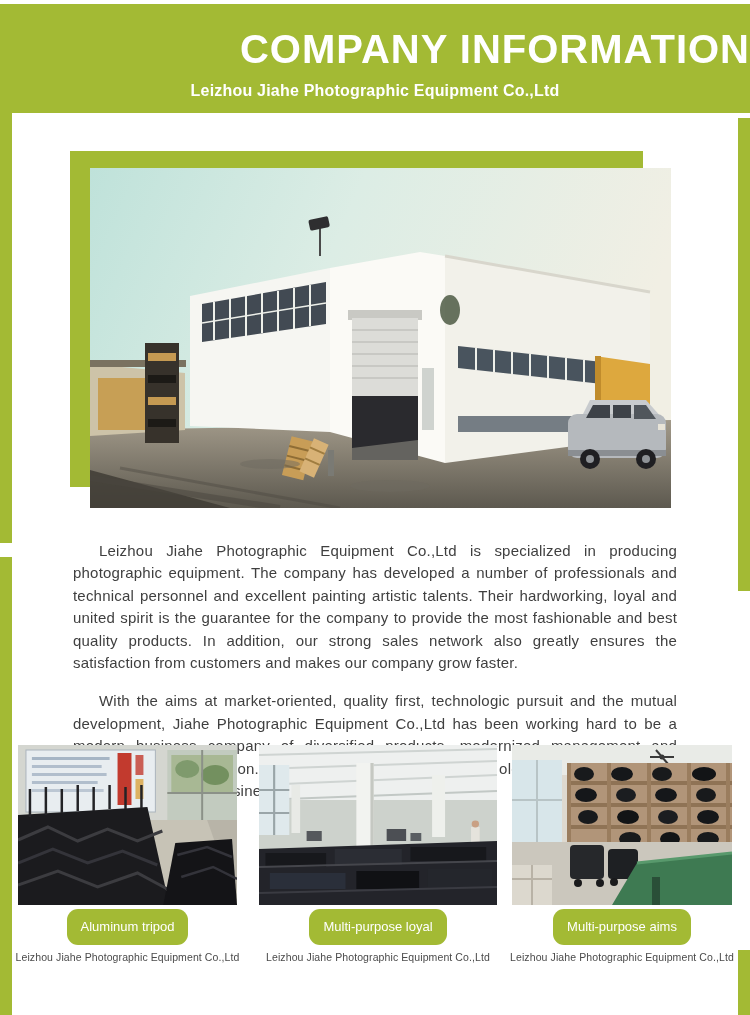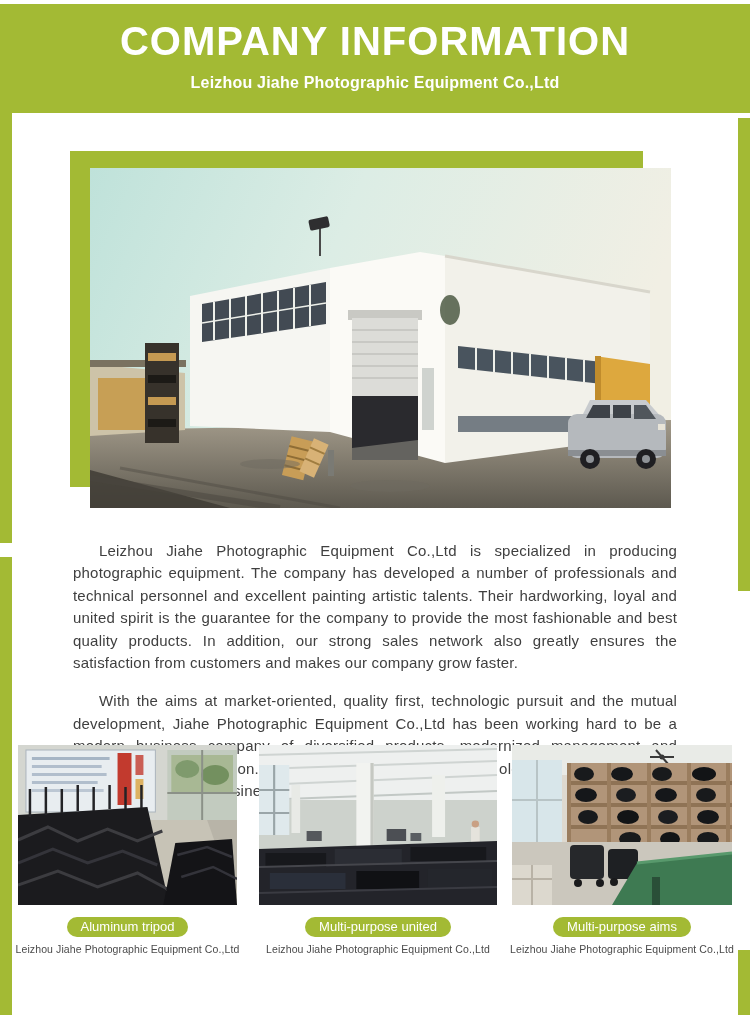--- a/index.html
+++ b/index.html
@@ -3,21 +3,21 @@
 <meta charset="utf-8">
 <style>
   html,body{margin:0;padding:0;background:#ffffff;}
   .page{
     position:relative;width:750px;height:1015px;background:#ffffff;overflow:hidden;
     font-family:"Liberation Sans", sans-serif;
   }
   
   .header{position:absolute;left:0;top:4px;width:750px;height:109px;background:#a3ba34;}
   .header .title{
-    margin:0;padding-top:15px;text-align:center;color:#ffffff;
+    margin:0;padding-top:23px;text-align:right;color:#ffffff;
     font-size:40px;font-weight:700;letter-spacing:1px;line-height:44px;
   }
   .header .subtitle{
     margin:0;padding-top:11px;text-align:center;color:#ffffff;
     font-size:16px;font-weight:700;letter-spacing:.2px;
   }
   
   .bar{position:absolute;background:#a3ba34;}
   .bar-left-top{left:0;top:113px;width:12px;height:430px;}
   .bar-left-bottom{left:0;top:557px;width:12px;height:458px;}
@@ -35,22 +35,22 @@
   .about p{margin:16px;text-indent:26px;}
   
   .product-col{position:absolute;top:745px;height:225px;}
   .col-1{left:0;width:255px;}
   .col-2{left:255px;width:246px;}
   .col-3{left:501px;width:242px;}
   .pphoto{display:block;margin:0 auto;height:160px;}
   .pphoto svg{display:block;width:100%;height:100%;}
   .pp1{width:219px;} .pp2{width:238px;} .pp3{width:220px;}
   .badge{
-    display:table;margin:12px auto 0;background:#a3ba34;color:#ffffff;
-    font-size:13px;line-height:14px;padding:3px 14px;border-radius:11px;white-space:nowrap;
+    display:table;margin:4px auto 0;background:#a3ba34;color:#ffffff;
+    font-size:13px;line-height:14px;padding:11px 14px;border-radius:11px;white-space:nowrap;
   }
   .pcaption{
     margin-top:6px;text-align:center;color:#4a4a4a;font-size:10.5px;
     letter-spacing:.1px;white-space:nowrap;
   }
 </style>
 </head>
 <body>
 
 <div class="page">
@@ -242,21 +242,21 @@
         <rect x="6" y="108" width="56" height="14" fill="#17181c"></rect>
         <rect x="70" y="104" width="62" height="16" fill="#2b2d34"></rect>
         <rect x="140" y="102" width="70" height="14" fill="#17181c"></rect>
         <rect x="10" y="128" width="70" height="16" fill="#2a2f3a"></rect>
         <rect x="90" y="126" width="58" height="18" fill="#101114"></rect>
         <rect x="156" y="124" width="60" height="18" fill="#24262c"></rect>
         <line x1="0" y1="122" x2="220" y2="116" stroke="#45464c" stroke-width="2"></line>
         <line x1="0" y1="148" x2="220" y2="142" stroke="#3a3b42" stroke-width="2"></line>
       </svg>
     </div>
-    <div class="badge">Multi-purpose united</div>
+    <div class="badge">Multi-purpose loyal</div>
     <div class="pcaption">Leizhou Jiahe Photographic Equipment Co.,Ltd</div>
   </div>
 
   <div class="product-col col-3">
     <div class="pphoto pp3">
       <svg viewBox="0 0 220 160" preserveAspectRatio="none">
         <rect width="220" height="160" fill="#ded9cf"></rect>
         <rect x="0" y="0" width="220" height="30" fill="#e9ebe7"></rect>
         <circle cx="150" cy="12" r="2.5" fill="#333333"></circle>
         <line x1="138" y1="12" x2="162" y2="12" stroke="#3a3a3a" stroke-width="2"></line>

